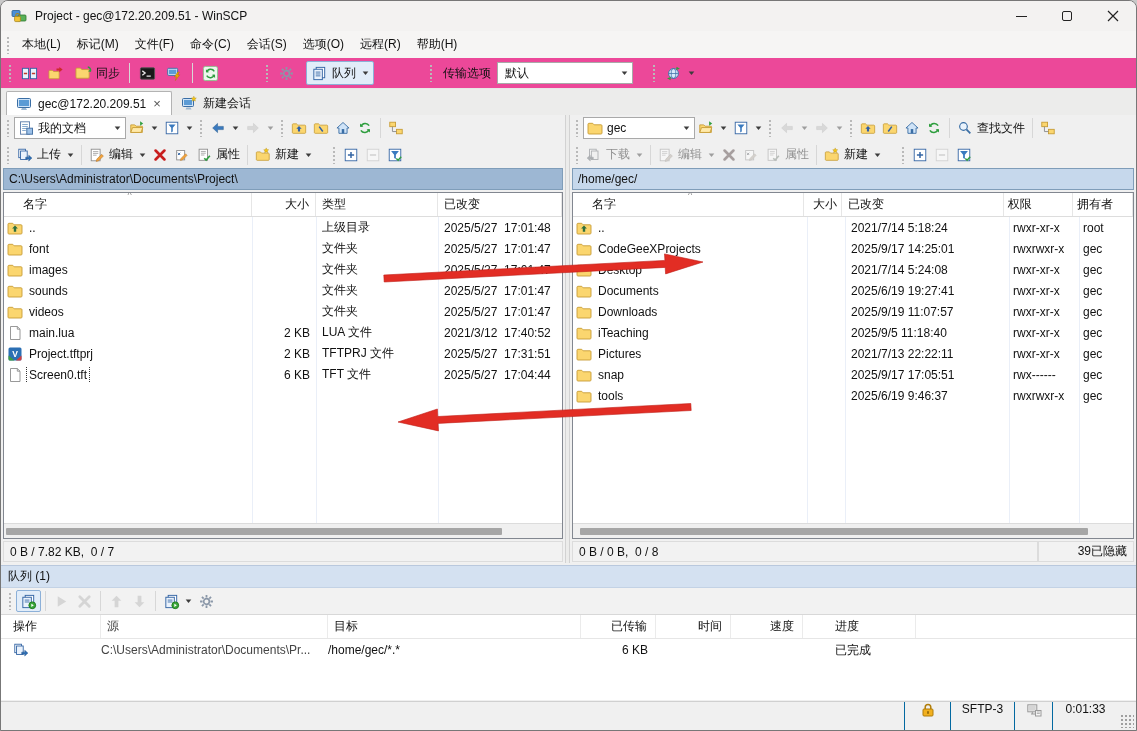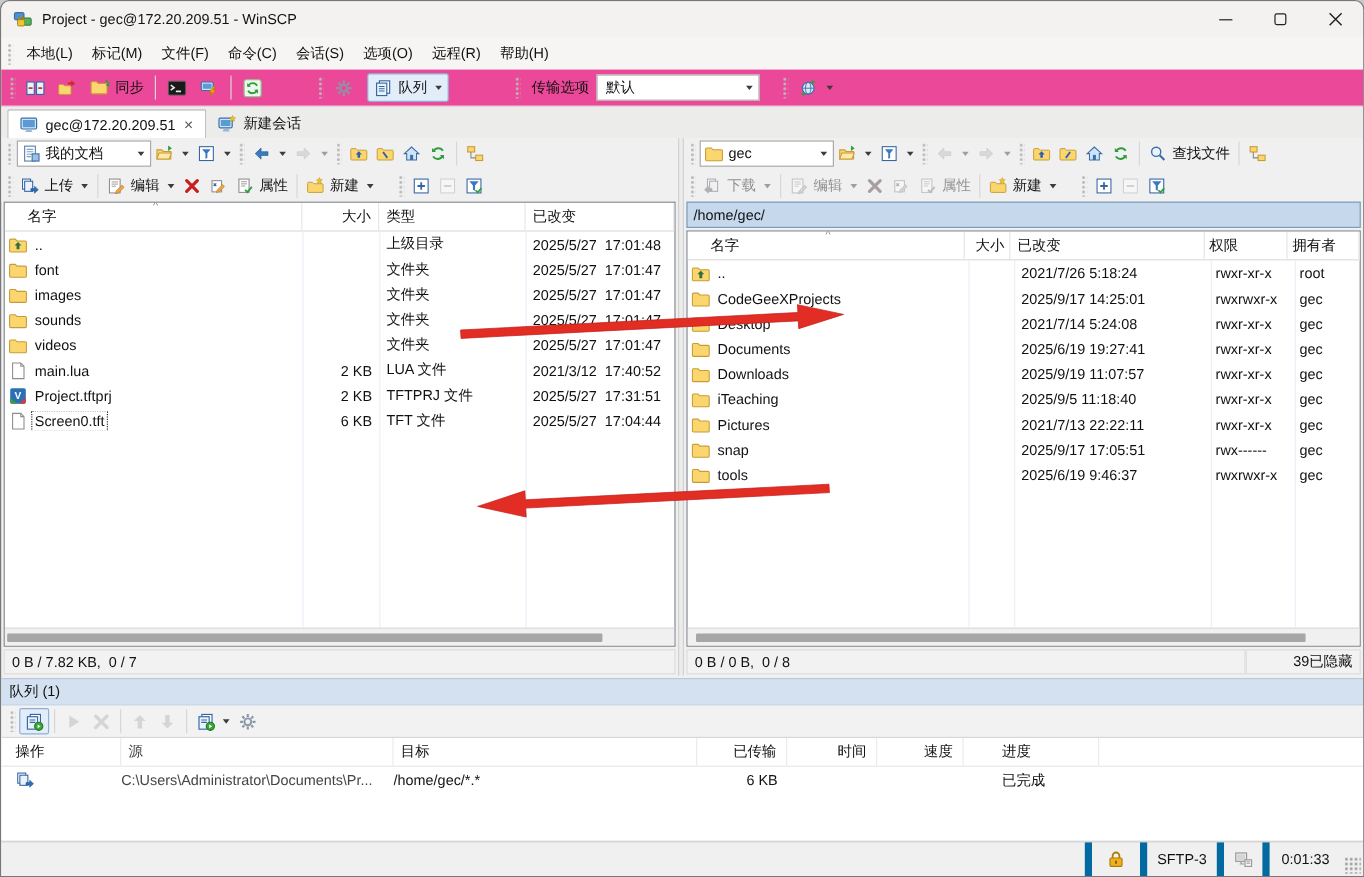--- a/index.html
+++ b/index.html
@@ -89,21 +89,21 @@
   .q-op{width:100px;padding-left:12px;}
   .q-src{width:227px;color:#444;}
   .q-tgt{width:253px;}
   .q-xfer{width:75px;justify-content:flex-end;padding-right:8px;}
   .q-time{width:75px;justify-content:flex-end;padding-right:8px;}
   .q-speed{width:72px;justify-content:flex-end;padding-right:8px;}
   .q-prog{width:113px;padding-left:32px;}
   
   .statusbar{position:absolute;left:0;right:0;bottom:0;height:29px;background:#f0f0f0;border-top:1px solid #d0d0d0;display:flex;align-items:center;}
   .sbspring{flex:1;height:100%;}
-  .sbcell{height:100%;display:flex;align-items:center;justify-content:center;border-left:6px solid #0369a1;white-space:pre;}
+  .sbcell{height:100%;display:flex;justify-content:center;border-left:1px solid #0369a1;white-space:pre;}
   .sizegrip{width:14px;height:14px;margin:10px 2px 0 2px;background-image:radial-gradient(circle,#9f9f9f 1px,transparent 1.3px);background-size:4px 4px;}
   
   .arrows{position:absolute;left:0;top:0;z-index:60;pointer-events:none;}
 </style>
 </head>
 <body>
 
 <div class="win">
 
   <div class="titlebar">
@@ -360,20 +360,21 @@
         <div class="pbtn dis"><span class="ic"><svg viewBox="0 0 18 18">
                 <rect x="2.5" y="2.5" width="13" height="13" fill="#fff" stroke="#adadad"></rect>
                 <path d="M5.5 9h7" stroke="#adadad" stroke-width="1.7"></path>
               </svg></span></div>
         <div class="pbtn"><span class="ic"><svg viewBox="0 0 18 18">
                 <rect x="2.5" y="2.5" width="13" height="13" fill="#fff" stroke="#3465a4"></rect>
                 <path d="M4.6 4.6h8.8l-3.4 4v4.8l-2-1V8.6z" fill="#3a7abf"></path>
                 <path d="M10.5 13l2 2 3.5-4" fill="none" stroke="#2e9e3e" stroke-width="1.6"></path>
               </svg></span></div>
       </div>
+      <div class="pathbar active"><span>C:\Users\Administrator\Documents\Project\</span></div>
       <div class="flist">
         <div class="fhead">
           <span class="hcell lc-name"><span>名字</span><span class="sortcaret">^</span></span>
           <span class="hcell lc-size hr">大小</span>
           <span class="hcell lc-type">类型</span>
           <span class="hcell lc-mod">已改变</span>
         </div>
         <div id="left-rows">
             <div class="frow">
               <span class="cell lc-name"><span class="ficon"><svg viewBox="0 0 16 16">
@@ -592,21 +593,21 @@
           <span class="hcell rc-perm">权限</span>
           <span class="hcell rc-owner">拥有者</span>
         </div>
         <div id="right-rows">
             <div class="frow">
               <span class="cell rc-name"><span class="ficon"><svg viewBox="0 0 16 16">
                     <path d="M1 4.2c0-.5.4-.9.9-.9h3.8l1.5 1.5h6.9c.5 0 .9.4.9.9v7.4c0 .5-.4.9-.9.9H1.9c-.5 0-.9-.4-.9-.9z" fill="#fbd66f" stroke="#c79c35" stroke-width=".9"></path>
                     <path d="M8 5.6 10.9 8.6H9.2v3.2H6.8V8.6H5.1z" fill="#2f6f3f"></path>
                   </svg></span><span class="fname">..</span></span>
               <span class="cell rc-size"></span>
-              <span class="cell rc-mod">2021/7/26 5:18:24</span>
+              <span class="cell rc-mod">2021/7/14 5:18:24</span>
               <span class="cell rc-perm">rwxr-xr-x</span>
               <span class="cell rc-owner">root</span>
             </div>
             <div class="frow">
               <span class="cell rc-name"><span class="ficon"><svg viewBox="0 0 16 16">
                     <path d="M1 4.2c0-.5.4-.9.9-.9h3.8l1.5 1.5h6.9c.5 0 .9.4.9.9v7.4c0 .5-.4.9-.9.9H1.9c-.5 0-.9-.4-.9-.9z" fill="#fbd66f" stroke="#c79c35" stroke-width=".9"></path>
                   </svg></span><span class="fname">CodeGeeXProjects</span></span>
               <span class="cell rc-size"></span>
               <span class="cell rc-mod">2025/9/17 14:25:01</span>
               <span class="cell rc-perm">rwxrwxr-x</span>

